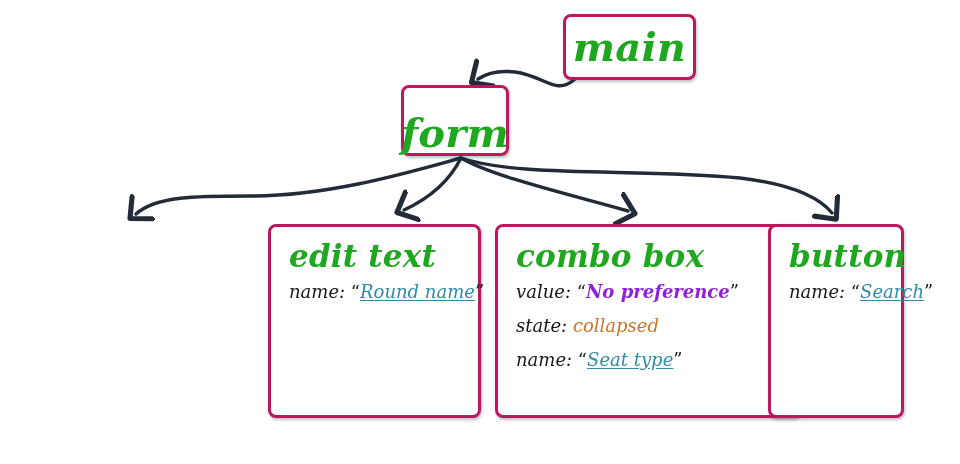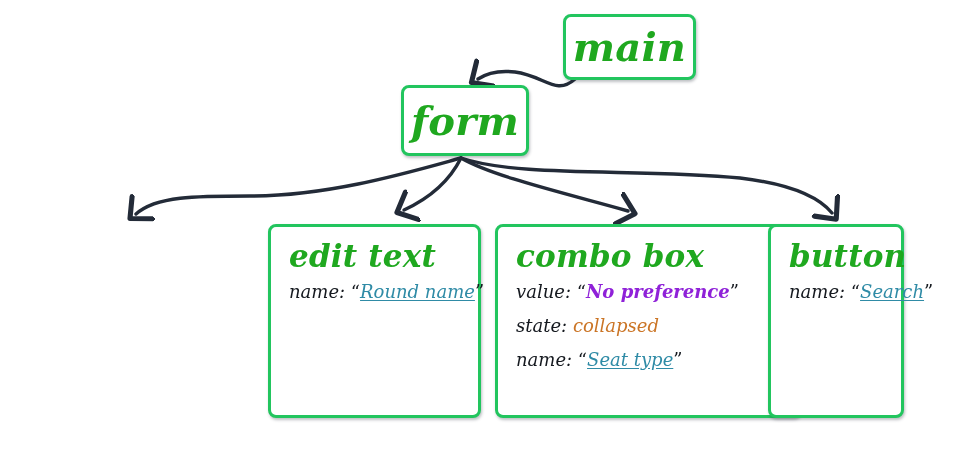--- a/index.html
+++ b/index.html
@@ -21,21 +21,21 @@
     left: 0;
     top: 0;
     width: 960px;
     height: 464px;
     pointer-events: none;
   }
   .node {
     position: absolute;
     box-sizing: border-box;
     background: #ffffff;
-    border: 3px solid #22c55e;
+    border: 3px solid #be185d;
     border-radius: 8px;
     box-shadow: 1px 2px 3px rgba(40,48,60,0.30);
     z-index: 2;
   }
   .node-root {
     display: flex;
     align-items: center;
     justify-content: center;
   }
   .node-title {
@@ -99,21 +99,21 @@
 
     <path d="M 461,158 C 492,176 560,192 628,211" fill="none" stroke="#232b38" stroke-width="3.4" stroke-linecap="round" marker-end="url(#arrowhead)"></path>
 
     <path d="M 461,158 C 520,178 640,168 740,178 C 790,184 818,196 832,213" fill="none" stroke="#232b38" stroke-width="3.4" stroke-linecap="round" marker-end="url(#arrowhead)"></path>
   </svg>
 
   <div class="node node-root" style="left:563px; top:14px; width:133px; height:66px;">
     <span class="node-title root-title">main</span>
   </div>
 
-  <div class="node node-root" style="left:401px; top:85px; width:128px; height:71px;">
+  <div class="node node-root" style="left:401px; top:85px; width:108px; height:71px;align-items:flex-end;">
     <span class="node-title root-title">form</span>
   </div>
 
 
   <div class="node" style="left:268px; top:224px; width:213px; height:194px;">
     <div class="leaf-body">
       <span class="node-title leaf-title">edit text</span>
 
       <div class="attr-row">
         <span class="attr-key">name:</span>

